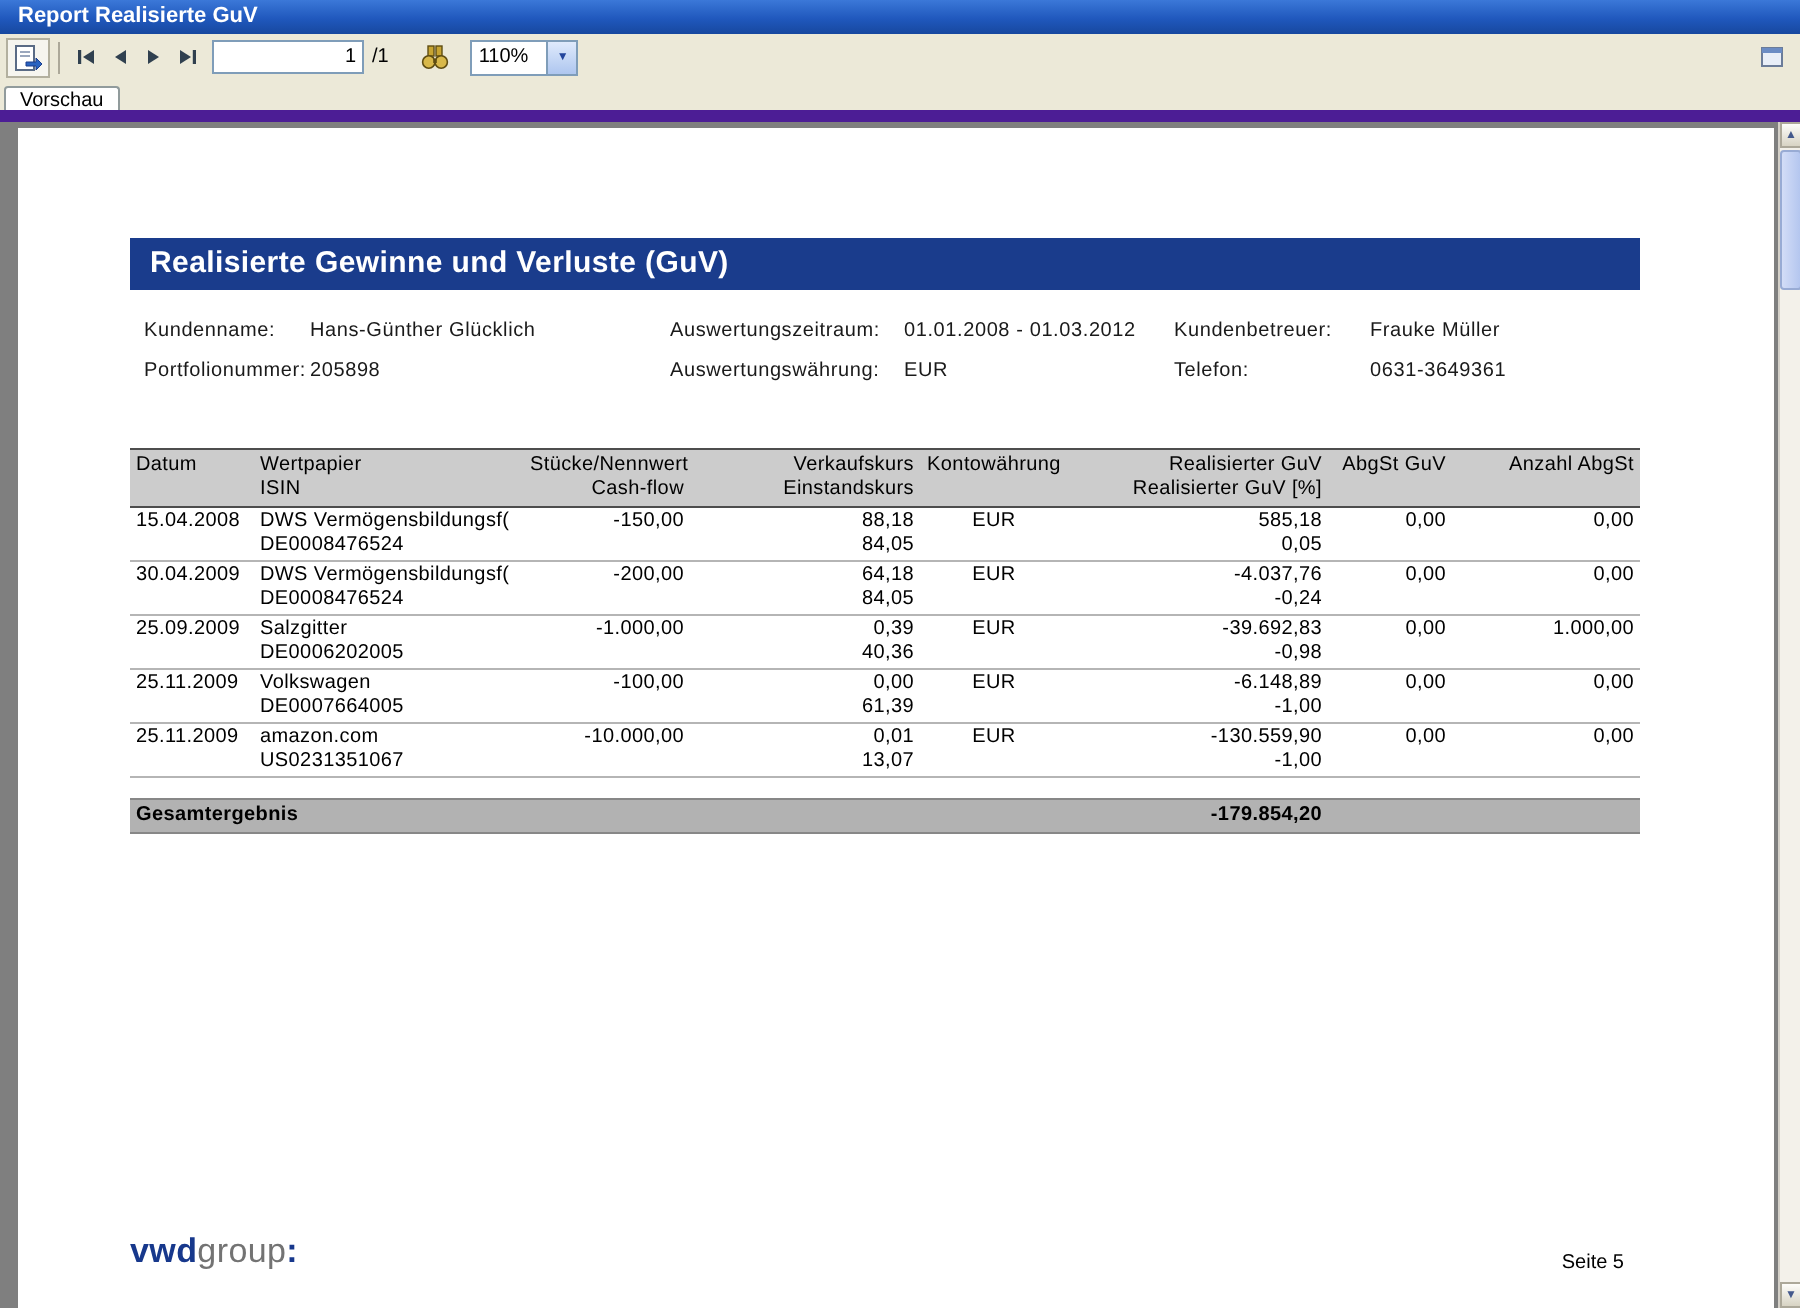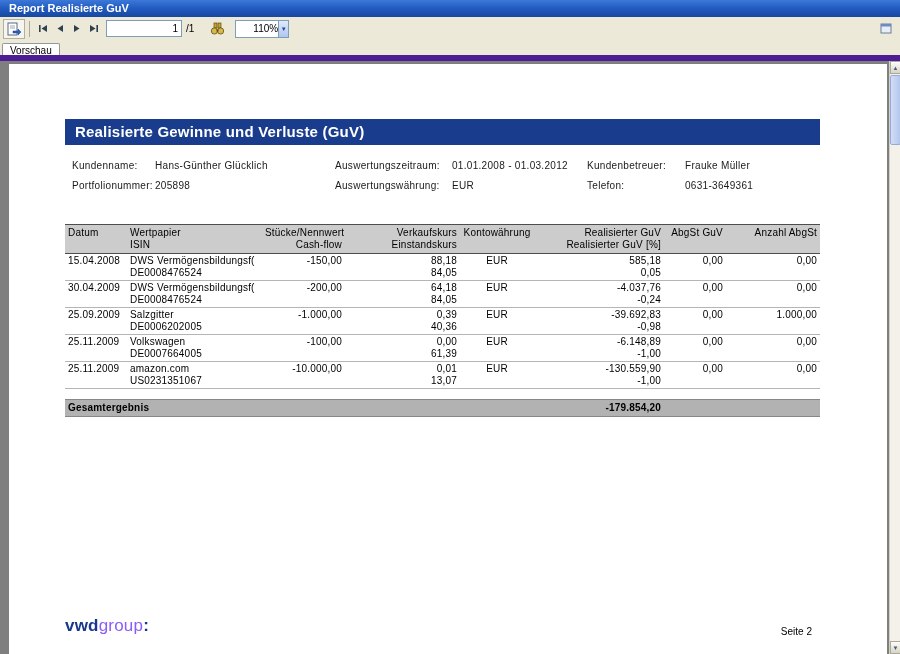--- a/index.html
+++ b/index.html
@@ -30,21 +30,21 @@
   .nav-btn { min-width:17px; }
   .page-input {
     width:76px; height:17px; border:1px solid #7f9db9; font-size:10px;
     font-family:"Liberation Sans",sans-serif; text-align:right; padding-right:3px; margin-left:4px;
   }
   .page-total { font-size:10px; margin-left:4px; }
   .zoom-combo {
     display:flex; align-items:center; width:54px; height:18px; margin-left:7px;
     border:1px solid #7f9db9; background:#fff; font-size:10px; cursor:pointer;
   }
-  .zoom-text { flex:1; padding-left:3px;margin-left:14px; }
+  .zoom-text { flex:1; padding-left:3px; }
   .zoom-arrow-btn {
     width:15px; height:16px; border-left:1px solid #7f9db9;
     background:linear-gradient(180deg,#dfeafc,#aec6ef);
     display:flex; align-items:center; justify-content:center;
     font-size:6px; color:#23459c;
   }
   .tb-right { margin-left:auto; margin-right:3px; }
 
   
   .tabrow { position:absolute; top:40px; left:0; right:0; height:15px; background:#ece9d8; padding-left:2px; }
@@ -92,21 +92,21 @@
   .spacer-row td { height:11px; border:none; }
   .total-row td {
     background:#b2b2b2; font-weight:bold;
     border-top:1px solid #878787; border-bottom:1px solid #878787; padding:2px 3px;
   }
 
   
   .r-footer { position:absolute; left:56px; width:755px; bottom:16px; height:22px; }
   .logo { font-size:17px; letter-spacing:.2px; }
   .logo-bold { color:#17388c; font-weight:bold; }
-  .logo-light { color:#8b5cf6; }
+  .logo-light { color:#737373; }
   .logo-colon { color:#17388c; font-weight:bold; }
   .seite { position:absolute; right:8px; bottom:1px; font-size:10px; }
 
   
   .scrollbar {
     position:absolute; top:0; right:0; width:11px; height:100%;
     background:#f3f1ea; border-left:1px solid #d4d0c8;
   }
   .sb-btn {
     position:absolute; left:0; width:11px; height:13px;
@@ -424,21 +424,21 @@
             <td></td>
               <td></td>
           </tr>
         </tbody>
       </table>
 
     </div>
 
     <div class="r-footer">
       <span class="logo"><span class="logo-bold">vwd</span><span class="logo-light">group</span><span class="logo-colon">:</span></span>
-      <span class="seite">Seite 2</span>
+      <span class="seite">Seite 5</span>
     </div>
   </div>
 
   <div class="scrollbar">
     <div class="sb-btn sb-up">
         <span>▲</span>
       </div>
     <div class="sb-thumb"></div>
     <div class="sb-btn sb-down">
         <span>▼</span>

